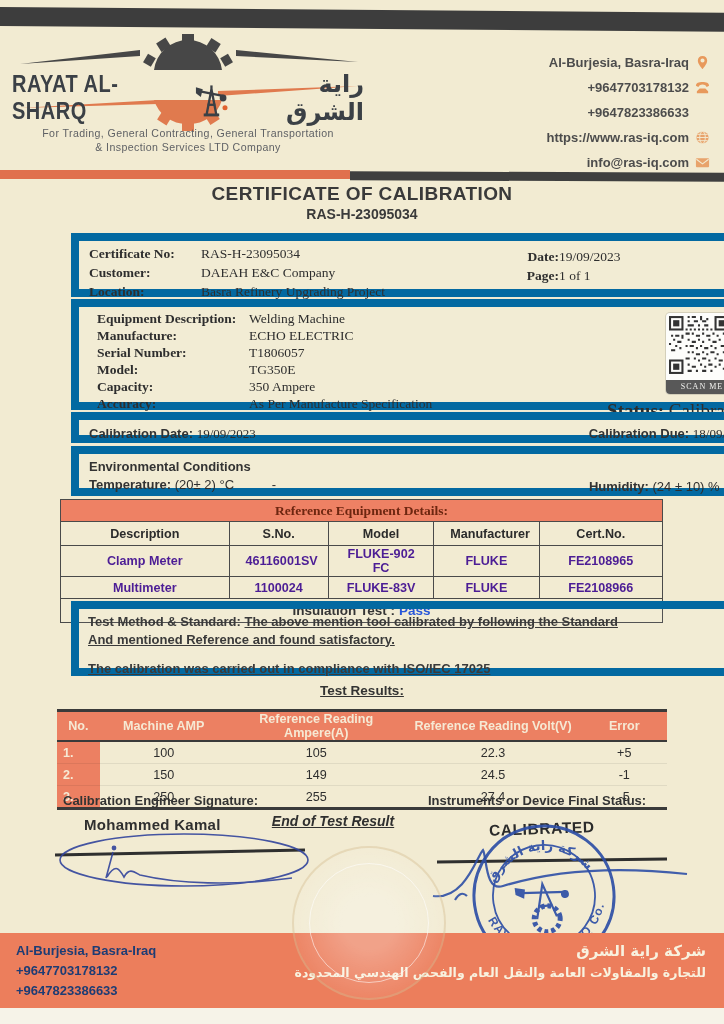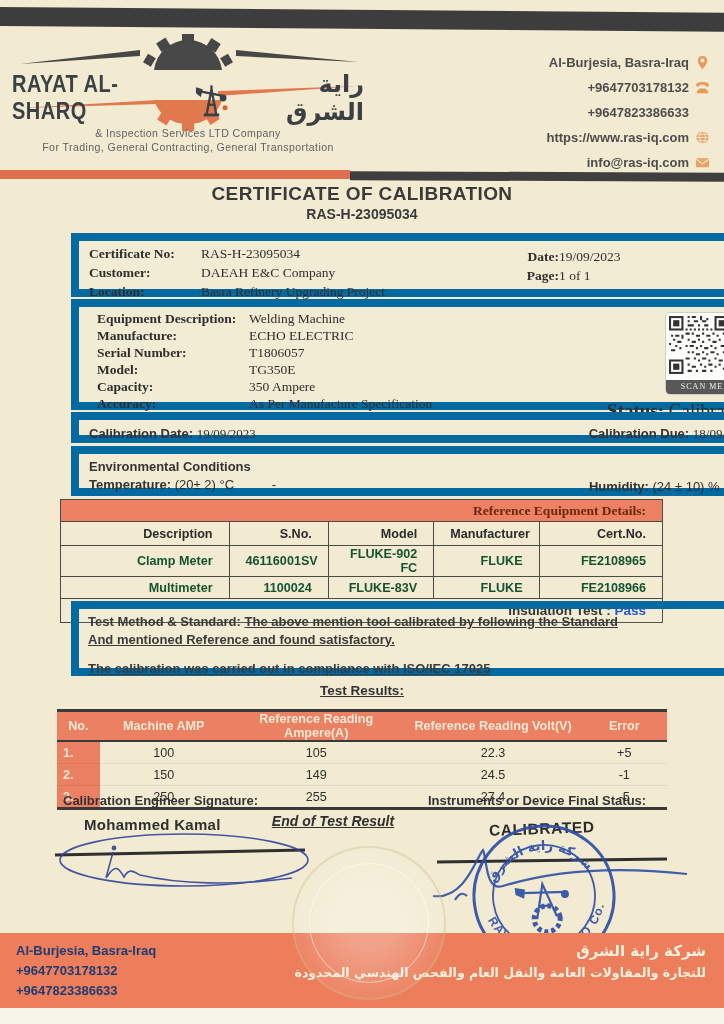--- a/index.html
+++ b/index.html
@@ -52,24 +52,24 @@
   .box-caldate{top:412px;height:31px;padding:6px 10px;font-size:13px;}
   .cal-due{position:absolute;right:12px;top:6px;}
   .blabel{font-weight:bold;color:#333;}
 
   
   .box-env{top:446px;height:50px;padding:4px 10px;font-size:13px;line-height:18px;}
   .humidity{position:absolute;right:22px;top:24px;}
 
   
   .ref-table{position:absolute;left:60px;top:499px;width:603px;border-collapse:collapse;table-layout:fixed;font-size:12.6px;}
-  .ref-table td,.ref-table th{border:1.6px solid #4a4a4a;text-align:right;padding:1px 16px;}
+  .ref-table td,.ref-table th{border:1.6px solid #4a4a4a;text-align:center;padding:1px 16px;}
   .ref-title{background:#ee8164;font-family:"Liberation Serif",serif;font-weight:bold;font-size:13.5px;color:#6d2610;height:19px;}
   .ref-table th{font-weight:bold;color:#2b2b2b;height:21px;}
-  .ref-table td.datacell{height:19px;font-weight:600;color:#14532d;}
+  .ref-table td.datacell{height:19px;font-weight:600;color:#4c1d95;}
   .ins-row td{height:21px;font-size:13.5px;}
   .ins-label{font-weight:bold;color:#2b2b2b;}
   .ins-pass{color:#1d4ed8;font-weight:bold;}
 
   
   .box-method{top:601px;height:75px;padding:4px 9px;font-size:13px;font-weight:bold;color:#3a3a3a;line-height:17.5px;}
   .u{text-decoration:underline;}
   .compliance{margin-top:12px;}
 
   .results-title{position:absolute;left:0;top:683px;width:724px;text-align:center;font-size:13.5px;font-weight:bold;text-decoration:underline;color:#333;}
@@ -145,22 +145,22 @@
           <path d="M17 12 L17 8"></path>
         </g>
         <polygon points="1,10 8,12 6,20 1,16" fill="#3b4046"></polygon>
         <circle cx="29" cy="21" r="3.5" fill="#3b4046"></circle>
         <circle cx="31" cy="31" r="2.6" fill="#e0622f"></circle>
         <rect x="9" y="37" width="16" height="3" fill="#3b4046"></rect>
       </svg>
       <span class="brand-ar">راية الشرق</span>
     </div>
     <div class="tagline">
+      <div>For Trading, General Contracting, General Transportation</div>
       <div>&amp; Inspection Services LTD Company</div>
-      <div>For Trading, General Contracting, General Transportation</div>
     </div>
   </div>
 
   <div class="contact">
     <div class="cline">
       <span>Al-Burjesia, Basra-Iraq</span>
       <svg class="cicon" viewBox="0 0 16 16">
           <path d="M8 1 C5 1 3 3.2 3 6 c0 3.4 5 9 5 9 s5 -5.6 5 -9 C13 3.2 11 1 8 1 z M8 8 a2.2 2.2 0 1 1 0 -4.4 a2.2 2.2 0 0 1 0 4.4z" fill="#e8995c"></path>
         </svg>
     </div>

